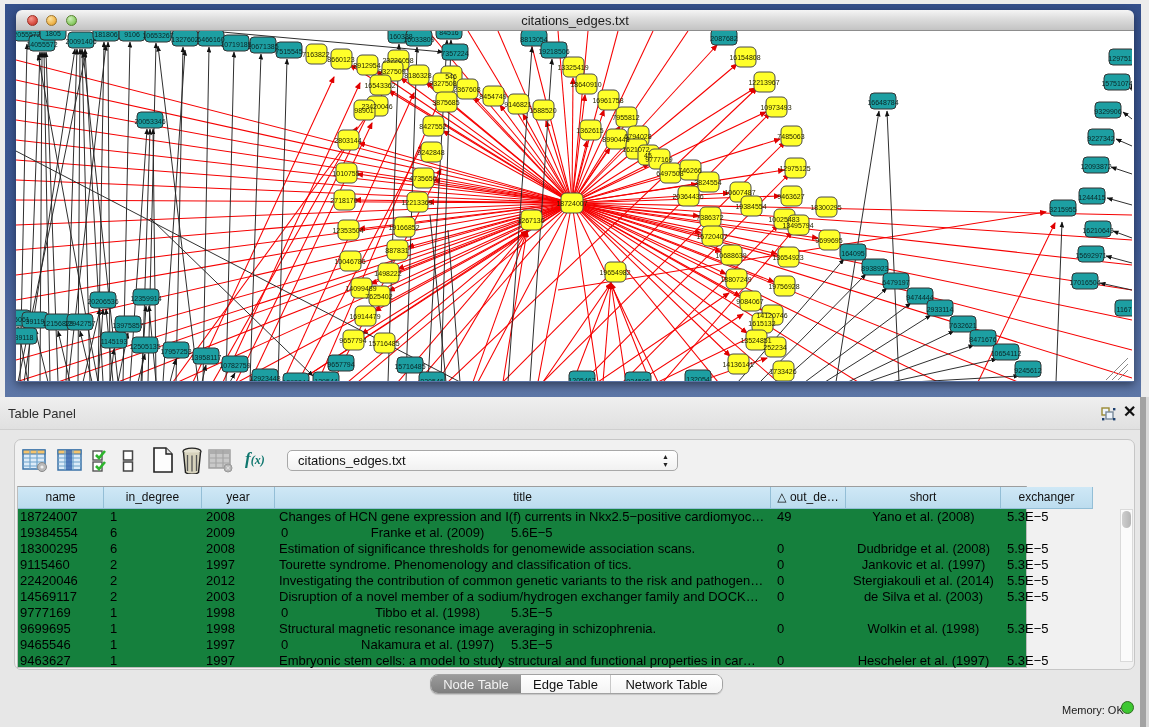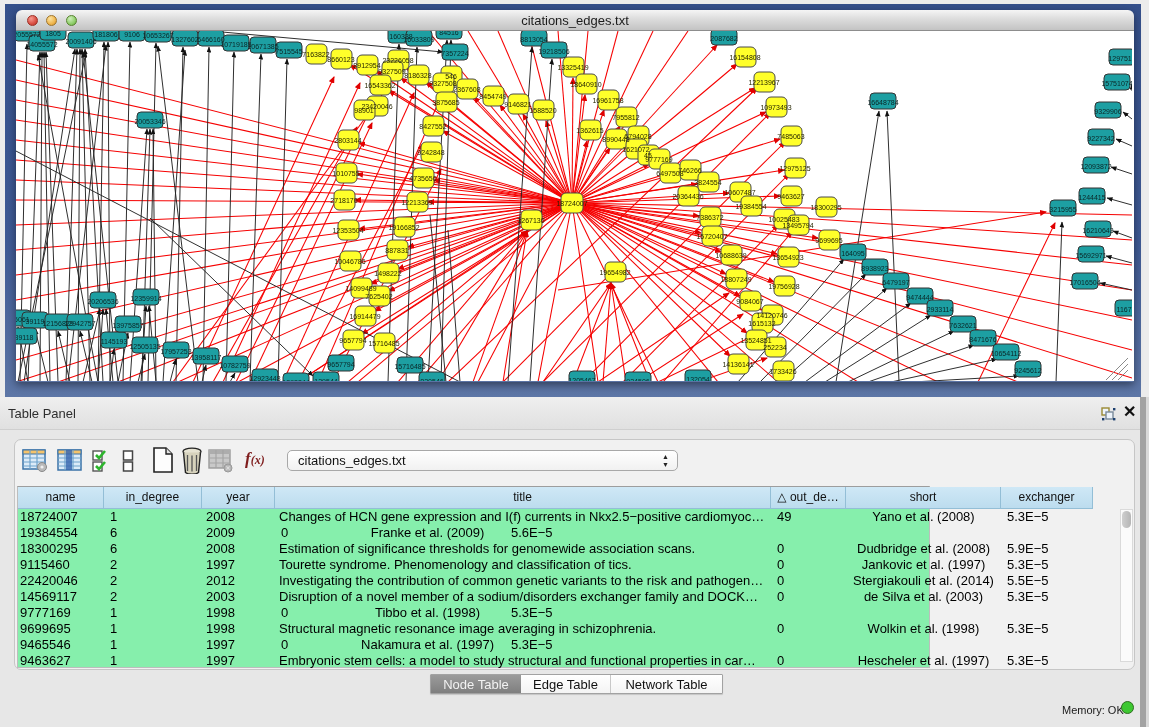--- a/index.html
+++ b/index.html
@@ -17,34 +17,34 @@
 #tp{position:absolute;left:0;top:397px;width:1149px;height:330px;background:#e7e7e7}
 #tph{height:33px;background:linear-gradient(180deg,#efefef,#e0e0e0);border-bottom:1px solid #cfcfcf;position:relative}
 #tph .t{position:absolute;left:8px;top:0;line-height:33px;font-size:13px;color:#2e2e2e}
 #tph .fl{position:absolute;left:1101px;top:9px}
 #tph .cl{position:absolute;left:1123px;top:5px;font-size:16px;font-weight:bold;color:#111}
 #cont{position:absolute;left:14px;top:42px;width:1121px;height:231px;background:#f1f1f1;
  border:1px solid #c6c6c6;border-radius:7px}
 .icon{position:absolute;top:50px}
 #dd{position:absolute;left:287px;top:53px;width:391px;height:21px;background:linear-gradient(180deg,#ffffff,#f1f1f1);
  border:1px solid #a8a8a8;border-radius:5px;font-size:13px;color:#111;line-height:19px;padding-left:10px}
-#tbl{position:absolute;left:17px;top:89px;width:913px;height:182px;background:#86efac;border:1px solid #bdbdbd;border-top:1px solid #9d9d9d}
+#tbl{position:absolute;left:17px;top:89px;width:1010px;height:182px;background:#15803d;border:1px solid #bdbdbd;border-top:1px solid #9d9d9d}
 #thead{position:absolute;left:0;top:0;height:22px;width:1075px;display:flex;font-size:12px;color:#111}
 #thead div{background:linear-gradient(180deg,#cfe8f6,#bcdcee);border-right:1px solid #93bed6;border-bottom:1px solid #93bed6;
  text-align:center;line-height:21px;overflow:hidden;white-space:nowrap}
 #tbody{position:absolute;left:0;top:22px;font-size:13px;color:#000}
 .tr{display:flex;height:16px;line-height:16px;white-space:nowrap}
 .tr div{overflow:hidden}
 .c0{width:86px;padding-left:2px}.c1{width:98px;padding-left:6px}.c2{width:73px;padding-left:4px}
 .c3{width:496px;padding-left:4px}.c4{width:75px;padding-left:6px}.c5{width:155px;text-align:center}
 .c6{width:92px;padding-left:6px}
 #vsb{position:absolute;left:1120px;top:112px;width:13px;height:153px;background:#fbfbfb;border:1px solid #dadada}
 #vsb .th{position:absolute;left:1px;top:1px;width:9px;height:17px;background:linear-gradient(90deg,#cfcfcf,#b5b5b5);border-radius:5px;margin:0 0 0 0}
 #tabs{position:absolute;left:430px;top:277px;height:20px;display:flex;font-size:13px;border:1px solid #a2a2a2;
- border-radius:1px;overflow:hidden;background:#fff;box-shadow:0 1px 1px rgba(0,0,0,.15)}
+ border-radius:8px;overflow:hidden;background:#fff;box-shadow:0 1px 1px rgba(0,0,0,.15)}
 #tabs div{line-height:19px;text-align:center}
 #tabs .sel{width:90px;background:linear-gradient(180deg,#9b9b9b,#7f7f7f);color:#f2f2f2}
 #tabs .n{color:#111;background:linear-gradient(180deg,#ffffff,#f4f4f4)}
 #tabs .e{width:90px;border-right:1px solid #c8c8c8}
 #tabs .w{width:111px}
 #mem{position:absolute;left:1062px;top:307px;font-size:11px;color:#1a1a1a}
 #memdot{position:absolute;left:1121px;top:304px;width:13px;height:13px;border-radius:50%;
  background:#3ec832;border:1.5px solid #2e6e1f}
 #rstrip{position:absolute;left:1140px;top:0px;width:6px;height:330px;background:#a2a2a2}
 #rstrip2{position:absolute;left:1146px;top:0px;width:3px;height:330px;background:#d9d9d9}
@@ -611,21 +611,21 @@
    <path d="M3.5 5.5l2 20c3 2.2 10 2.2 13 0l2-20" fill="#d6d2bc" stroke="#222" stroke-width="1.4"></path>
    <path d="M7.5 8v16M12 8.6v16M16.5 8v16" stroke="#555" stroke-width="1.3"></path>
       </svg></span>
  <span class="icon" style="left:208px;top:52px"><svg width="25" height="24" viewBox="0 0 25 24">
    <rect x="1" y="1" width="21" height="18" fill="#c9c9c9" stroke="#9a9a9a" stroke-width="1.4"></rect>
    <rect x="1" y="1" width="21" height="4" fill="#adadad"></rect>
    <path d="M1 9h21M1 14h21M8 1v18M15 1v18" stroke="#a5a5a5" stroke-width="1.2"></path>
    <circle cx="20" cy="19" r="4" fill="#b5b5b5" stroke="#999"></circle>
         <path d="M18.4 17.4l3.2 3.2M21.6 17.4l-3.2 3.2" stroke="#ddd" stroke-width="1.2"></path>
       </svg></span>
- <span class="icon" style="left:245px;top:52px;font-family:'Liberation Serif',serif;font-style:italic;font-weight:bold;font-size:17px;color:#7f1d1d">f<span style="font-size:12px">(x)</span></span>
+ <span class="icon" style="left:245px;top:52px;font-family:'Liberation Serif',serif;font-style:italic;font-weight:bold;font-size:17px;color:#0f766e">f<span style="font-size:12px">(x)</span></span>
  <div id="dd">citations_edges.txt<span style="position:absolute;right:8px;top:3px;font-size:7px;line-height:6px;color:#222">▲</span><span style="position:absolute;right:8px;top:11px;font-size:7px;line-height:6px;color:#222">▼</span></div>
  <div id="tbl">
   <div id="thead">
    <div style="width:86px">name</div>
         <div style="width:98px">in_degree</div>
    <div style="width:73px">year</div>
         <div style="width:496px">title</div>
    <div style="width:75px">△ out_de…</div>
         <div style="width:155px">short</div>
    <div style="width:92px">exchanger</div>
@@ -672,21 +672,21 @@
           <div class="c2">2012</div>
           <div class="c3">Investigating the contribution of common genetic variants to the risk and pathogen…</div>
           <div class="c4">0</div>
           <div class="c5">Stergiakouli et al. (2014)</div>
           <div class="c6">5.5E−5</div>
         </div>
         <div class="tr">
           <div class="c0">14569117</div>
           <div class="c1">2</div>
           <div class="c2">2003</div>
-          <div class="c3">Disruption of a novel member of a sodium/disorders exchanger family and DOCK…</div>
+          <div class="c3">Disruption of a novel member of a sodium/hydrogen exchanger family and DOCK…</div>
           <div class="c4">0</div>
           <div class="c5">de Silva et al. (2003)</div>
           <div class="c6">5.3E−5</div>
         </div>
         <div class="tr">
           <div class="c0">9777169</div>
           <div class="c1">1</div>
           <div class="c2">1998</div>
           <div class="c4">0</div>
           <div class="c5">Tibbo et al. (1998)</div>

